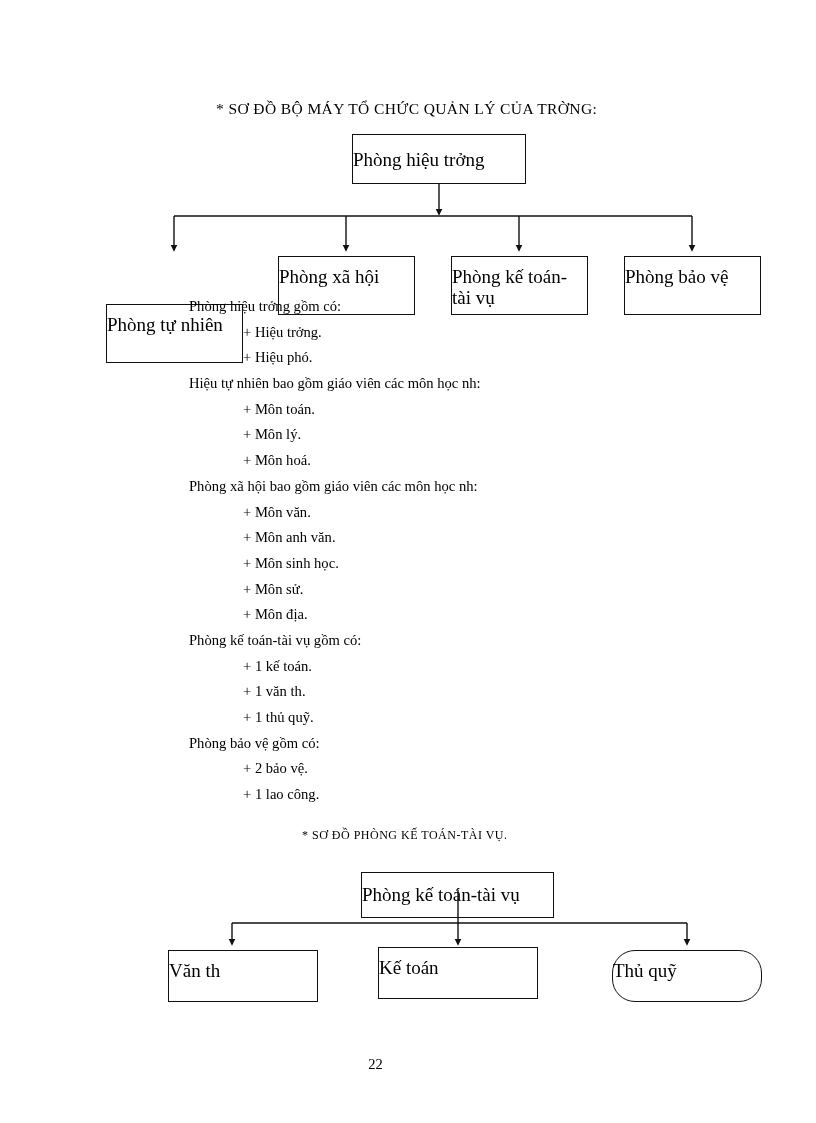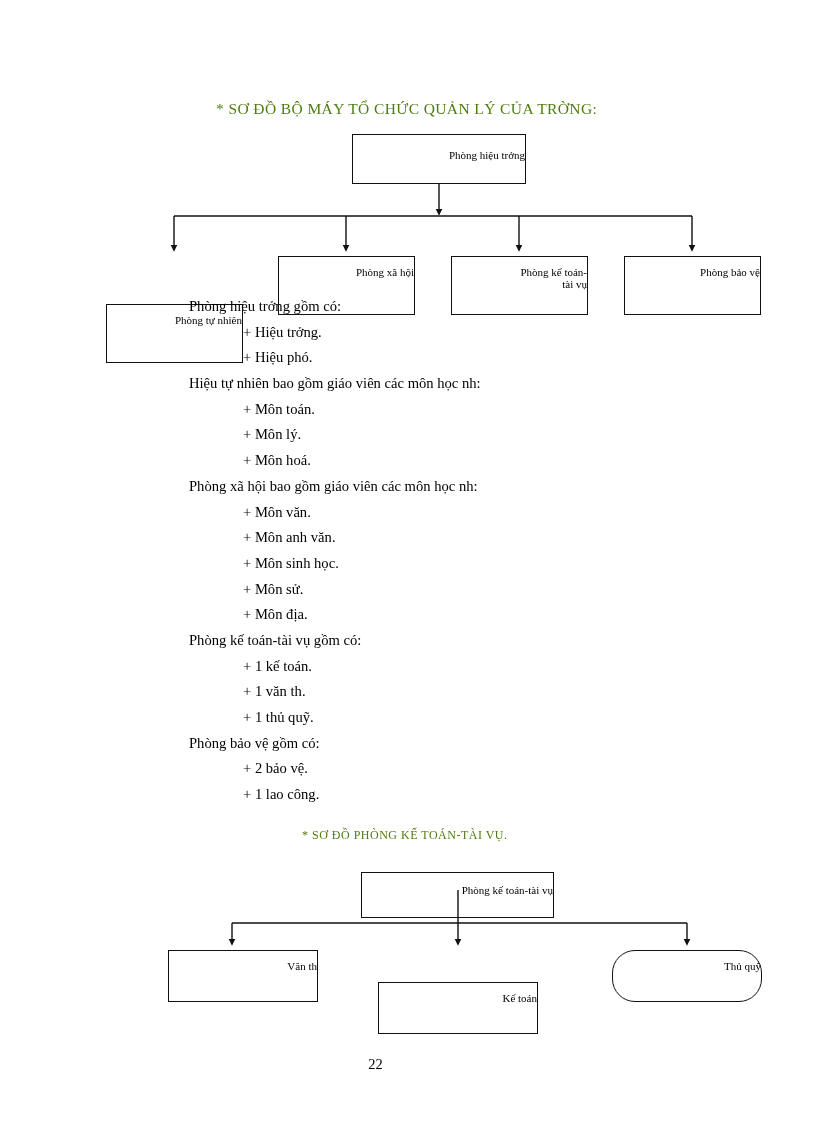--- a/index.html
+++ b/index.html
@@ -19,33 +19,33 @@
     background: #ffffff;
   }
 
   
   .heading {
     position: absolute;
     font-family: "Liberation Serif", "DejaVu Serif", serif;
     font-size: 15.5px;
     letter-spacing: 0.4px;
     white-space: nowrap;
-    color: #4d7c0f;
+    color: #000000;
   }
   #heading-org { left: 216px; top: 100px; }
   #heading-acct { left: 302px; top: 828px; font-size: 12px; letter-spacing: 0.5px; }
 
   
   .node {
     position: absolute;
     border: 1.3px solid #111111;
     background: transparent;
     box-sizing: border-box;
-    text-align: right;
-    font-size: 11px;
+    text-align: left;
+    font-size: 19px;
     line-height: 1.12;
     color: #000;
   }
   .node .label {
     display: block;
     padding-top: 9px;
     white-space: pre-line;
   }
 
   
@@ -55,21 +55,21 @@
   #org-natural   { left: 106px; top: 256px; width: 137px; height: 59px; margin-top: 48px; }
   #org-social    { left: 278px; top: 256px; width: 137px; height: 59px; }
   #org-accounting{ left: 451px; top: 256px; width: 137px; height: 59px; }
   #org-security  { left: 624px; top: 256px; width: 137px; height: 59px; }
 
   
   #acct-root   { left: 361px; top: 872px; width: 193px; height: 46px; }
   #acct-root .label { padding-top: 11px; }
 
   #acct-clerk   { left: 168px; top: 950px; width: 150px; height: 52px; }
-  #acct-acct    { left: 378px; top: 982px; width: 160px; height: 52px; }
+  #acct-acct    { left: 378px; top: 947px; width: 160px; height: 52px; }
   #acct-cashier { left: 612px; top: 950px; width: 150px; height: 52px; border-radius: 23px; }
 
   
   .connectors {
     position: absolute;
     left: 0;
     top: 0;
     pointer-events: none;
   }
 

